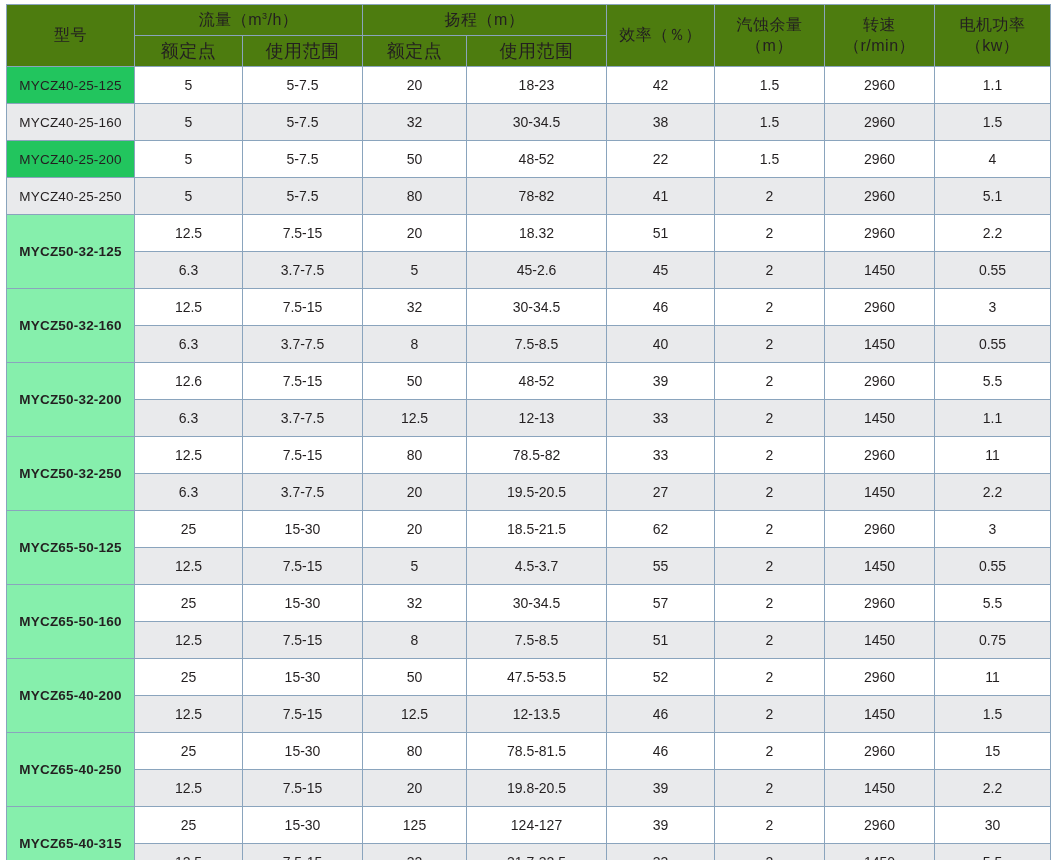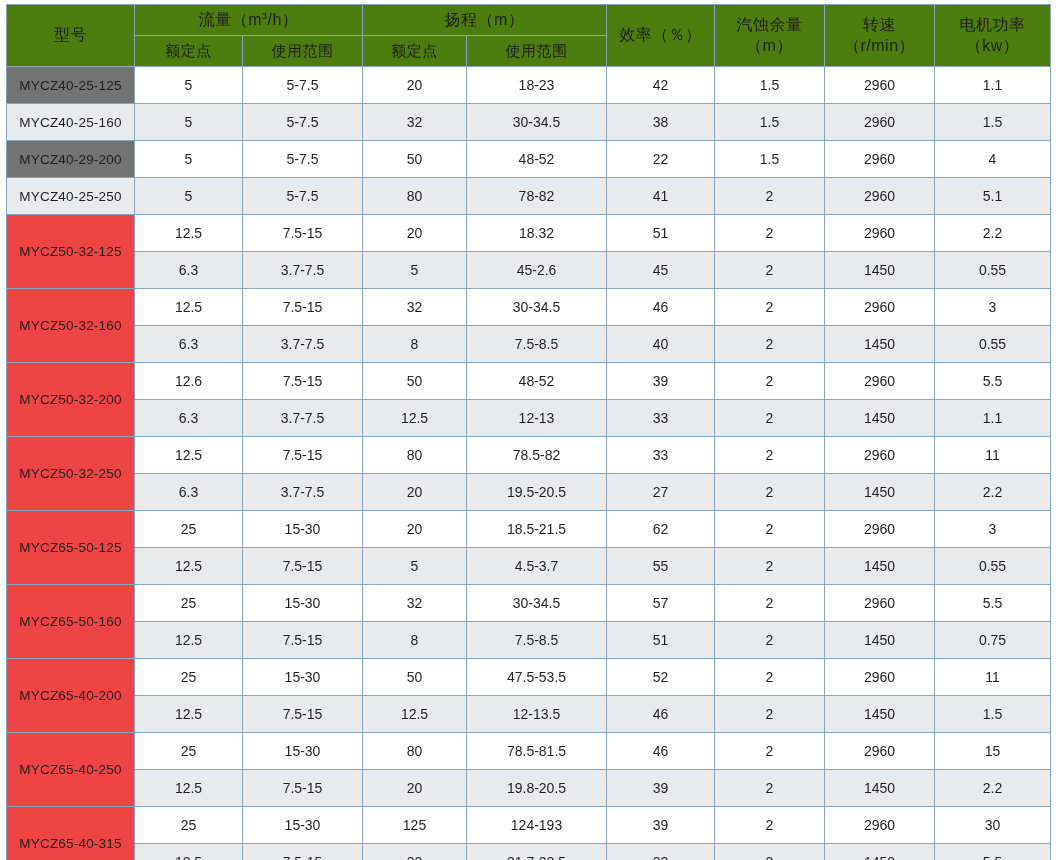--- a/index.html
+++ b/index.html
@@ -46,33 +46,34 @@
   tbody td {
     height: 34px;
     font-size: 14px;
   }
   tbody tr.shade td {
     background: #e9eaec;
   }
   tbody td.model {
     font-size: 13.5px;
     letter-spacing: 0.2px;
-    background: #737373;
+    background: #22c55e;
   }
   tbody tr.shade td.model {
     background: #e9eaec;
   }
   tbody td.model.span2 {
-    background: #ef4444;
+    background: #86efac;
+    font-weight: bold;
   }
   .num {
     font-size: 14px;
   }
   .sub {
-    font-size: 15px;
+    font-size: 18px;
   }
 </style>
 </head>
 <body>
 
 <div class="sheet">
   <table class="spec">
     <colgroup>
       <col style="width:128px">
       <col style="width:108px">
@@ -129,21 +130,21 @@
           <td class="num">5</td>
           <td class="num">5-7.5</td>
           <td class="num">32</td>
           <td class="num">30-34.5</td>
           <td class="num">38</td>
           <td class="num">1.5</td>
           <td class="num">2960</td>
           <td class="num">1.5</td>
         </tr>
         <tr>
-          <td class="model" rowspan="1">MYCZ40-29-200</td>
+          <td class="model" rowspan="1">MYCZ40-25-200</td>
           <td class="num">5</td>
           <td class="num">5-7.5</td>
           <td class="num">50</td>
           <td class="num">48-52</td>
           <td class="num">22</td>
           <td class="num">1.5</td>
           <td class="num">2960</td>
           <td class="num">4</td>
         </tr>
         <tr class="shade">
@@ -323,21 +324,21 @@
           <td class="num">39</td>
           <td class="num">2</td>
           <td class="num">1450</td>
           <td class="num">2.2</td>
         </tr>
         <tr>
           <td class="model span2" rowspan="2">MYCZ65-40-315</td>
           <td class="num">25</td>
           <td class="num">15-30</td>
           <td class="num">125</td>
-          <td class="num">124-193</td>
+          <td class="num">124-127</td>
           <td class="num">39</td>
           <td class="num">2</td>
           <td class="num">2960</td>
           <td class="num">30</td>
         </tr>
         <tr class="shade">
           <td class="num">12.5</td>
           <td class="num">7.5-15</td>
           <td class="num">32</td>
           <td class="num">31.7-32.5</td>

